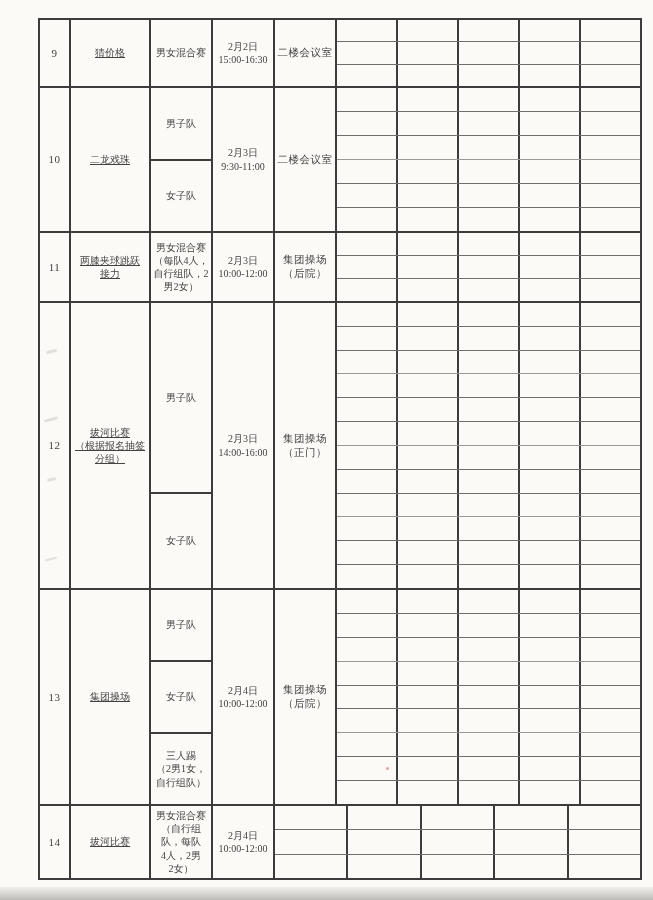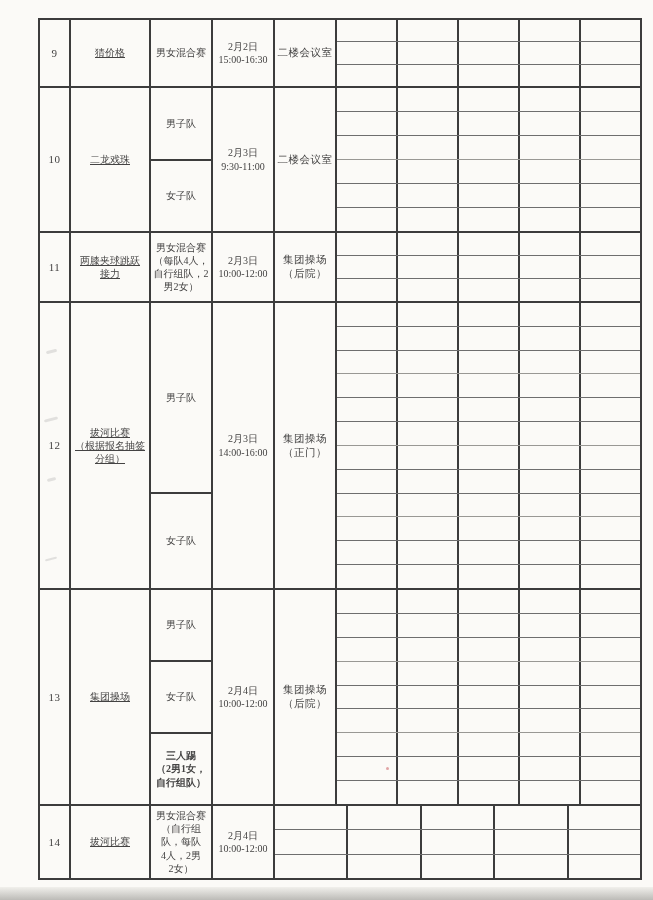--- a/index.html
+++ b/index.html
@@ -347,21 +347,21 @@
       <div class="cell c-event">
         <div class="txt">集团操场</div>
       </div>
       <div class="c-team">
         <div class="team-cell" style="flex-grow: 1; flex-basis: 0px;">
           <div class="txt">男子队</div>
         </div>
         <div class="team-cell" style="flex-grow: 1; flex-basis: 0px;">
           <div class="txt">女子队</div>
         </div>
-        <div class="team-cell" style="flex-grow: 1; flex-basis: 0px; font-weight: bold;">
+        <div class="team-cell" style="flex-grow: 1; flex-basis: 0px;">
           <div class="txt">三人踢
 （2男1女，
 自行组队）</div>
         </div>
       </div>
       <div class="cell c-date">
         <div class="txt">2月4日
 10:00-12:00</div>
       </div>
       <div class="cell c-loc">

